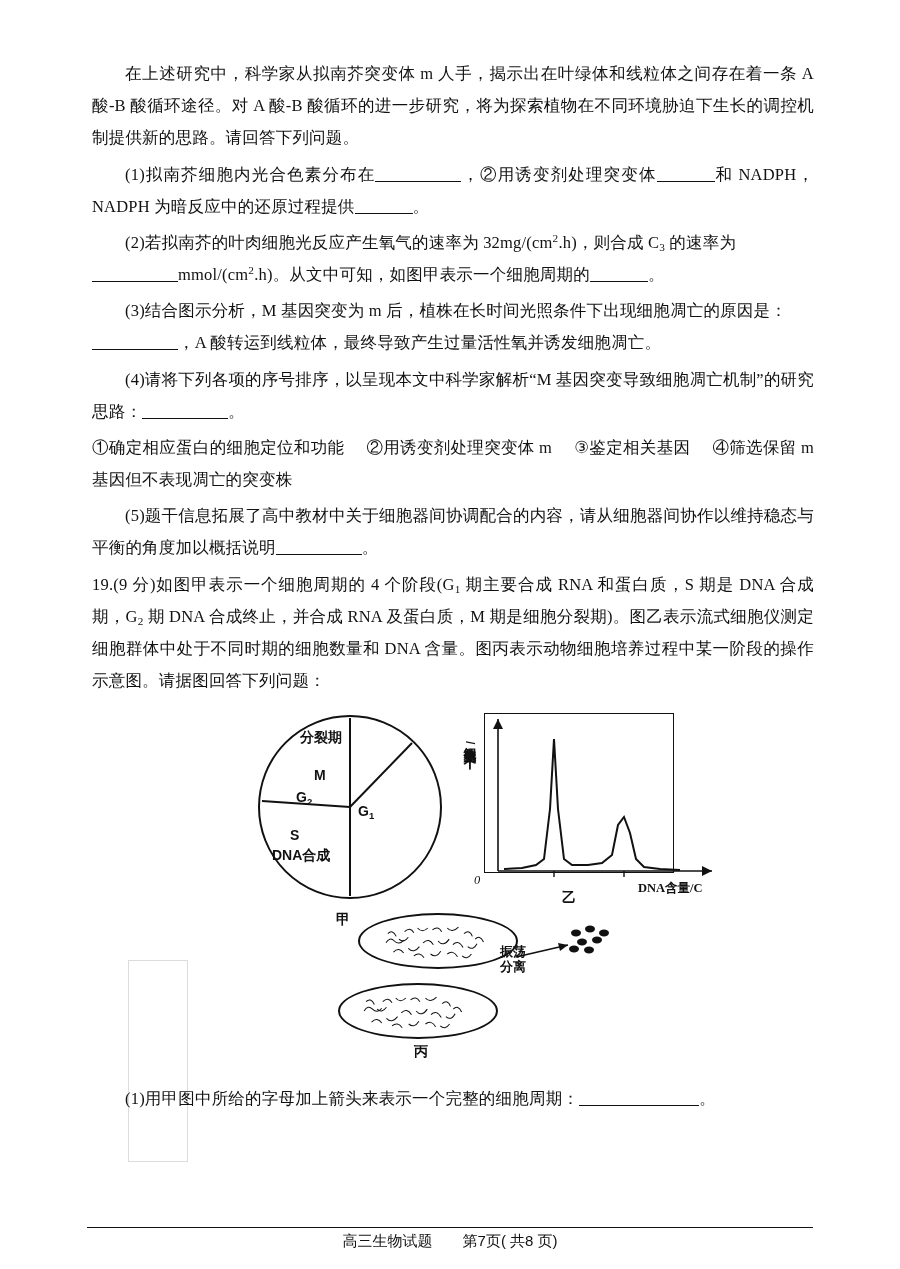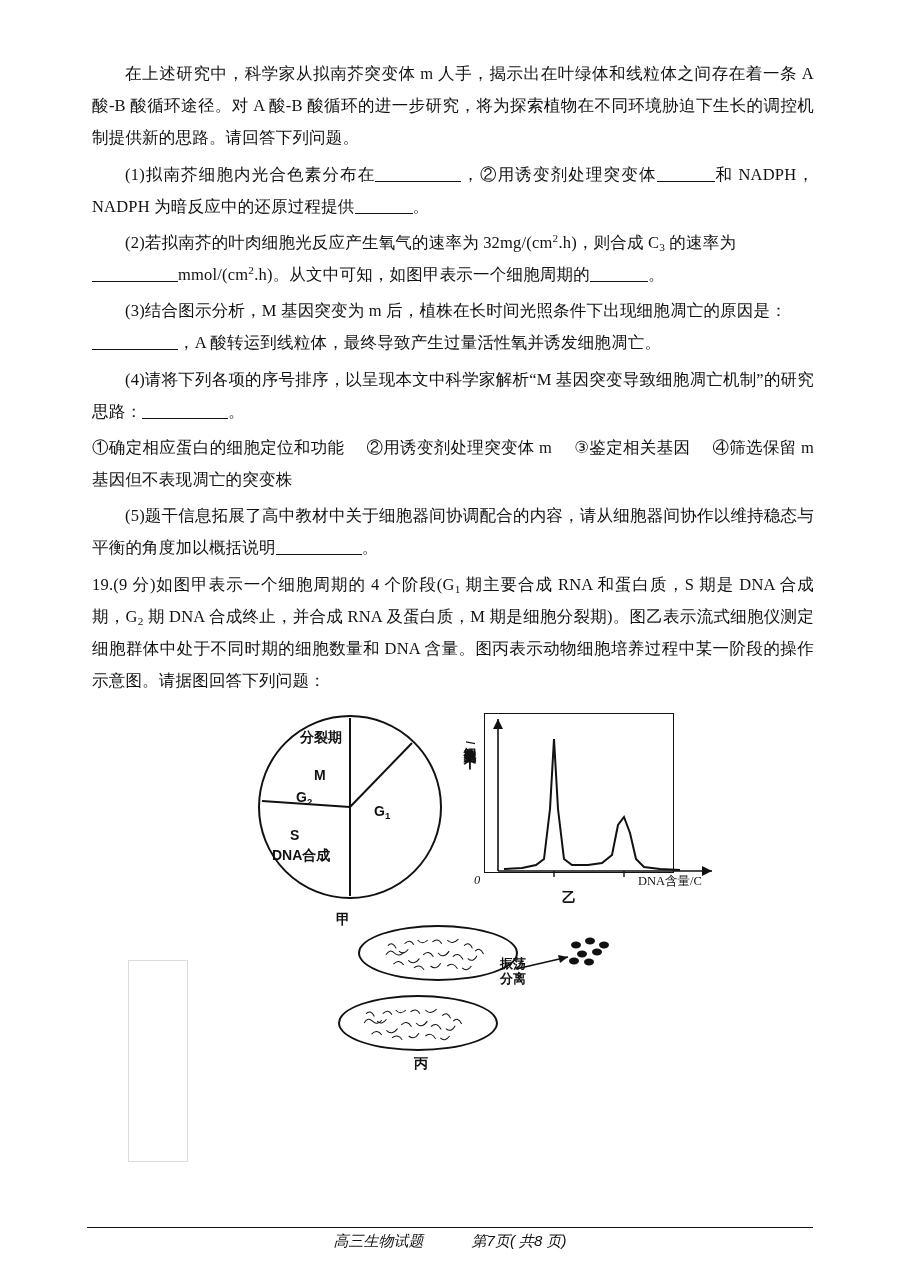--- a/index.html
+++ b/index.html
@@ -52,21 +52,21 @@
     box-sizing:border-box;
   }
   .pie svg{position:absolute;left:0;top:0;}
   .pie-label{
     position:absolute; font-size:14px; font-weight:bold;
     font-family:Liberation Sans, sans-serif;
   }
   .pl-fenlie{ left:42px; top:14px; text-align:center; line-height:1.15;}
   .pl-m{ left:56px; top:52px;}
   .pl-g2{ left:38px; top:74px;}
-  .pl-g1{ left:116px; top:88px;}
+  .pl-g1{ left:100px; top:88px;}
   .pl-s{ left:32px; top:112px;}
   .pl-dna{ left:14px; top:132px;}
   .pie-caption{
     position:absolute; left:78px; top:196px; font-size:14px; font-weight:bold;
     font-family:"Liberation Sans","DejaVu Sans",sans-serif;
   }
 
   
   .chart-wrap{
     position:absolute; left:370px; top:10px; width:250px; height:200px;
@@ -82,25 +82,25 @@
     font-size:12.5px; font-weight:bold;
     writing-mode:vertical-rl;
     font-family:"Liberation Sans","DejaVu Sans",sans-serif;
     letter-spacing:1px;
   }
   .chart-caption{
     position:absolute; left:104px; top:176px; font-size:14px; font-weight:bold;
     font-family:"Liberation Sans","DejaVu Sans",sans-serif;
   }
   .tick{position:absolute; font-size:12.5px;}
-  .xaxis-name{position:absolute; font-size:12.5px; font-weight:normal;}
+  .xaxis-name{position:absolute; font-size:12.5px; font-weight:bold;margin-top:7px;}
 
   
   .dishes{
-    position:absolute; left:230px; top:220px; width:320px; height:160px;
+    position:absolute; left:230px; top:208px; width:320px; height:160px;
   }
   .dish{
     position:absolute; width:160px; height:56px;
     border:2px solid #111; border-radius:50%;
     box-sizing:border-box;
   }
   .dish1{left:40px; top:2px;}
   .dish2{left:20px; top:72px;}
   .dish-inner{
     position:absolute;left:0;top:0;width:100%;height:100%;
@@ -119,21 +119,21 @@
   .footer{
     position:absolute; left:0; bottom:18px; width:900px;
     text-align:center;
     font-size:15px;
     font-family:"Liberation Sans","DejaVu Sans",sans-serif;
   }
   .footer .line{
     border-top:1px solid #111;
     width:726px;margin:0 auto 4px auto;
   }
-  .footer-row span{margin:0 22px;font-style:italic;}
+  .footer-row span{margin:0 13px;}
 
   
   .ghost{
     position:absolute; color:#c9c9c9; font-size:15px;
     font-family:"Liberation Serif",serif;
     letter-spacing:2px;
     user-select:none;
   }
   .ghostbox{
     position:absolute; border:1px solid #dcdcdc;
@@ -272,20 +272,21 @@
             <ellipse cx="60" cy="34" rx="5" ry="3.4"></ellipse>
             <ellipse cx="75" cy="35" rx="5" ry="3.4"></ellipse>
           </g>
         </svg>
         <div class="arrow-label"><span>振荡</span><br><span>分离</span></div>
         <div class="dish-caption">丙</div>
       </div>
 
     </div>
 
+    <p class="ind"><span>(1)用甲图中所给的字母加上箭头来表示一个完整的细胞周期：</span><span class="blank b-long"></span><span>。</span></p>
 
 
   </div>
 
   <div class="footer">
     <div class="line"></div>
     <div class="footer-row">
       <span>高三生物试题</span>
       <span>第7页( 共8 页)</span>
     </div>

